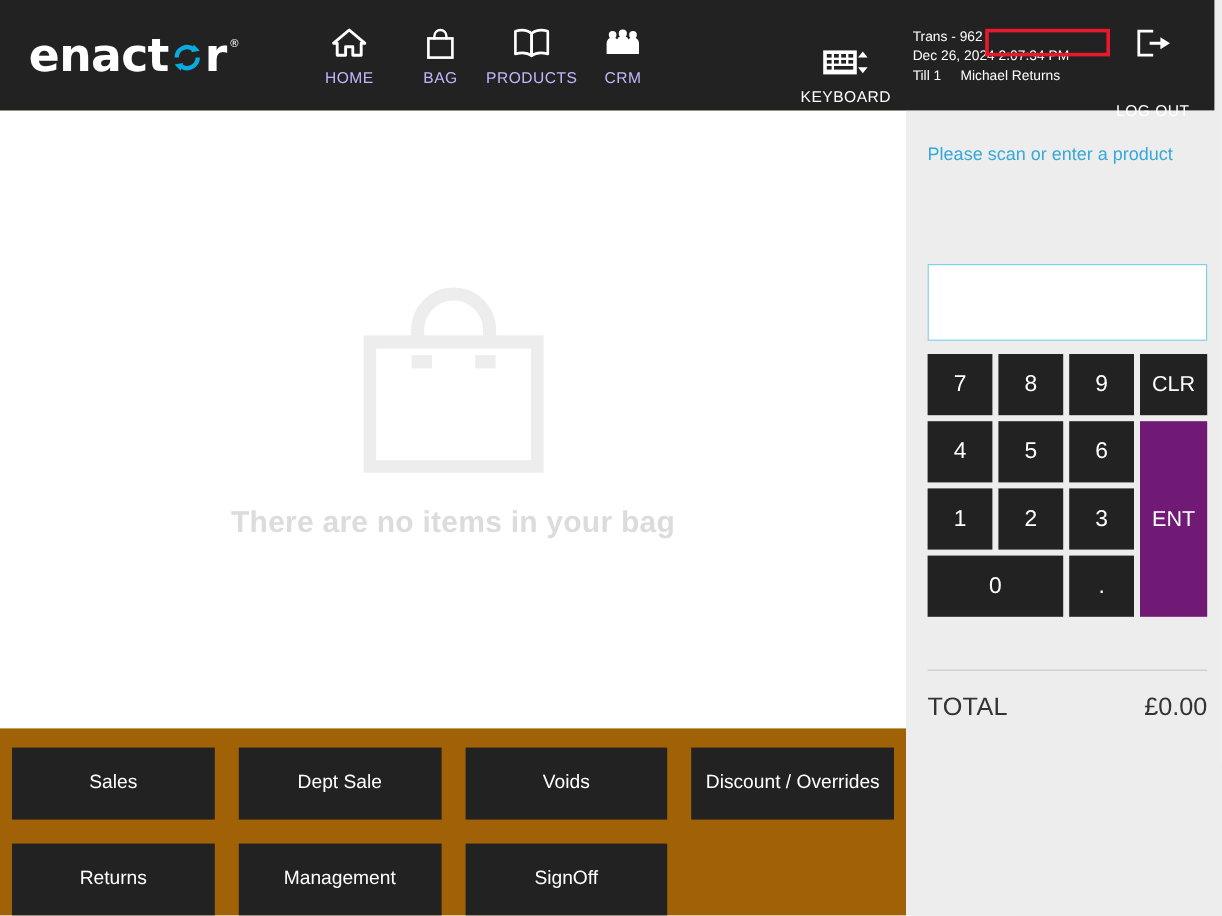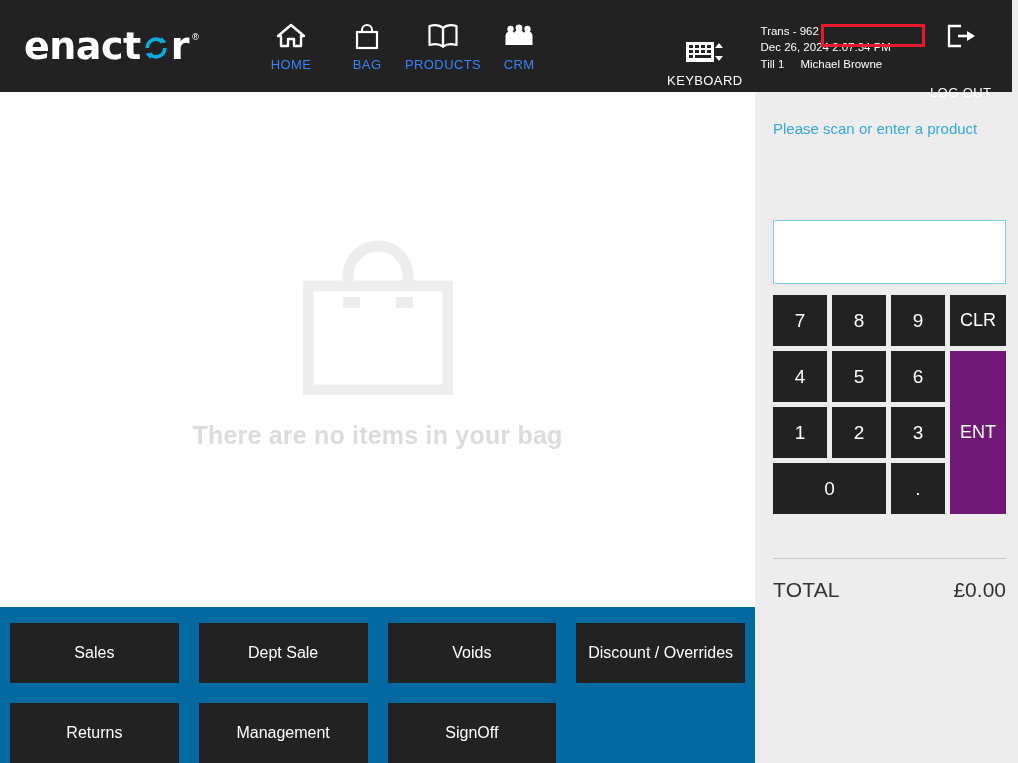--- a/index.html
+++ b/index.html
@@ -43,21 +43,21 @@
     display: flex; align-items: flex-start; gap: 0;
     padding-top: 21px;
   }
   .nav-item {
     width: 76px;
     display: flex; flex-direction: column; align-items: center;
     cursor: pointer;
   }
   .nav-item .ic { height: 30px; display: flex; align-items: center; justify-content: center; }
   .nav-item .lb {
-    margin-top: 6px; font-size: 13px; color: #3b82f6;
+    margin-top: 6px; font-size: 13px; color: #c4b5fd;
     letter-spacing: 0.4px;
   }
 
   .kb-wrap {
     margin-left: 110px; padding-top: 37px;
     display: flex; flex-direction: column; align-items: center;
     width: 84px; cursor: pointer;
   }
   .kb-wrap .ic { height: 30px; display: flex; align-items: center; justify-content: center; }
   .kb-wrap .lb { margin-top: 6px; font-size: 13px; color: #ffffff; letter-spacing: 0.4px; }
@@ -91,21 +91,21 @@
   .logout .lb { margin-top: 6px; font-size: 13px; color: #ffffff; letter-spacing: 0.4px; }
 
   
   .body {
     display: flex; width: 1018px; height: 671px;
     background: #ededed;
   }
   .left-col {
     width: 755px; height: 671px;
     display: flex; flex-direction: column;
-    background: #0369a1;
+    background: #a16207;
   }
   .bag-area {
     width: 755px; height: 518px;
     background: #ffffff;
     display: flex; flex-direction: column;
     align-items: center; justify-content: center;
   }
   .bag-icon { margin-top: -10px; }
   .bag-empty-text {
     margin-top: 22px;
@@ -264,21 +264,21 @@
       </svg>
     </span>
     <span class="lb">KEYBOARD</span>
   </div>
 
   <div class="trans-info">
     <div>Trans - 962</div>
     <div>Dec 26, 2024 2:07:34 PM</div>
     <div class="trans-row3">
       <span class="till">Till 1</span>
-      <span class="user-name">Michael Browne</span>
+      <span class="user-name">Michael Returns</span>
     </div>
     <div class="hl-box"></div>
   </div>
 
   <div class="logout">
     <span class="ic">
       <svg width="30" height="26" viewBox="0 0 30 26">
         <path d="M15 3 L3 3 L3 23 L15 23" fill="none" stroke="#ffffff" stroke-width="2.3"></path>
         <line x1="12" y1="13" x2="25" y2="13" stroke="#ffffff" stroke-width="2.6"></line>
         <polygon points="29,13 21,8 21,18" fill="#ffffff"></polygon>

